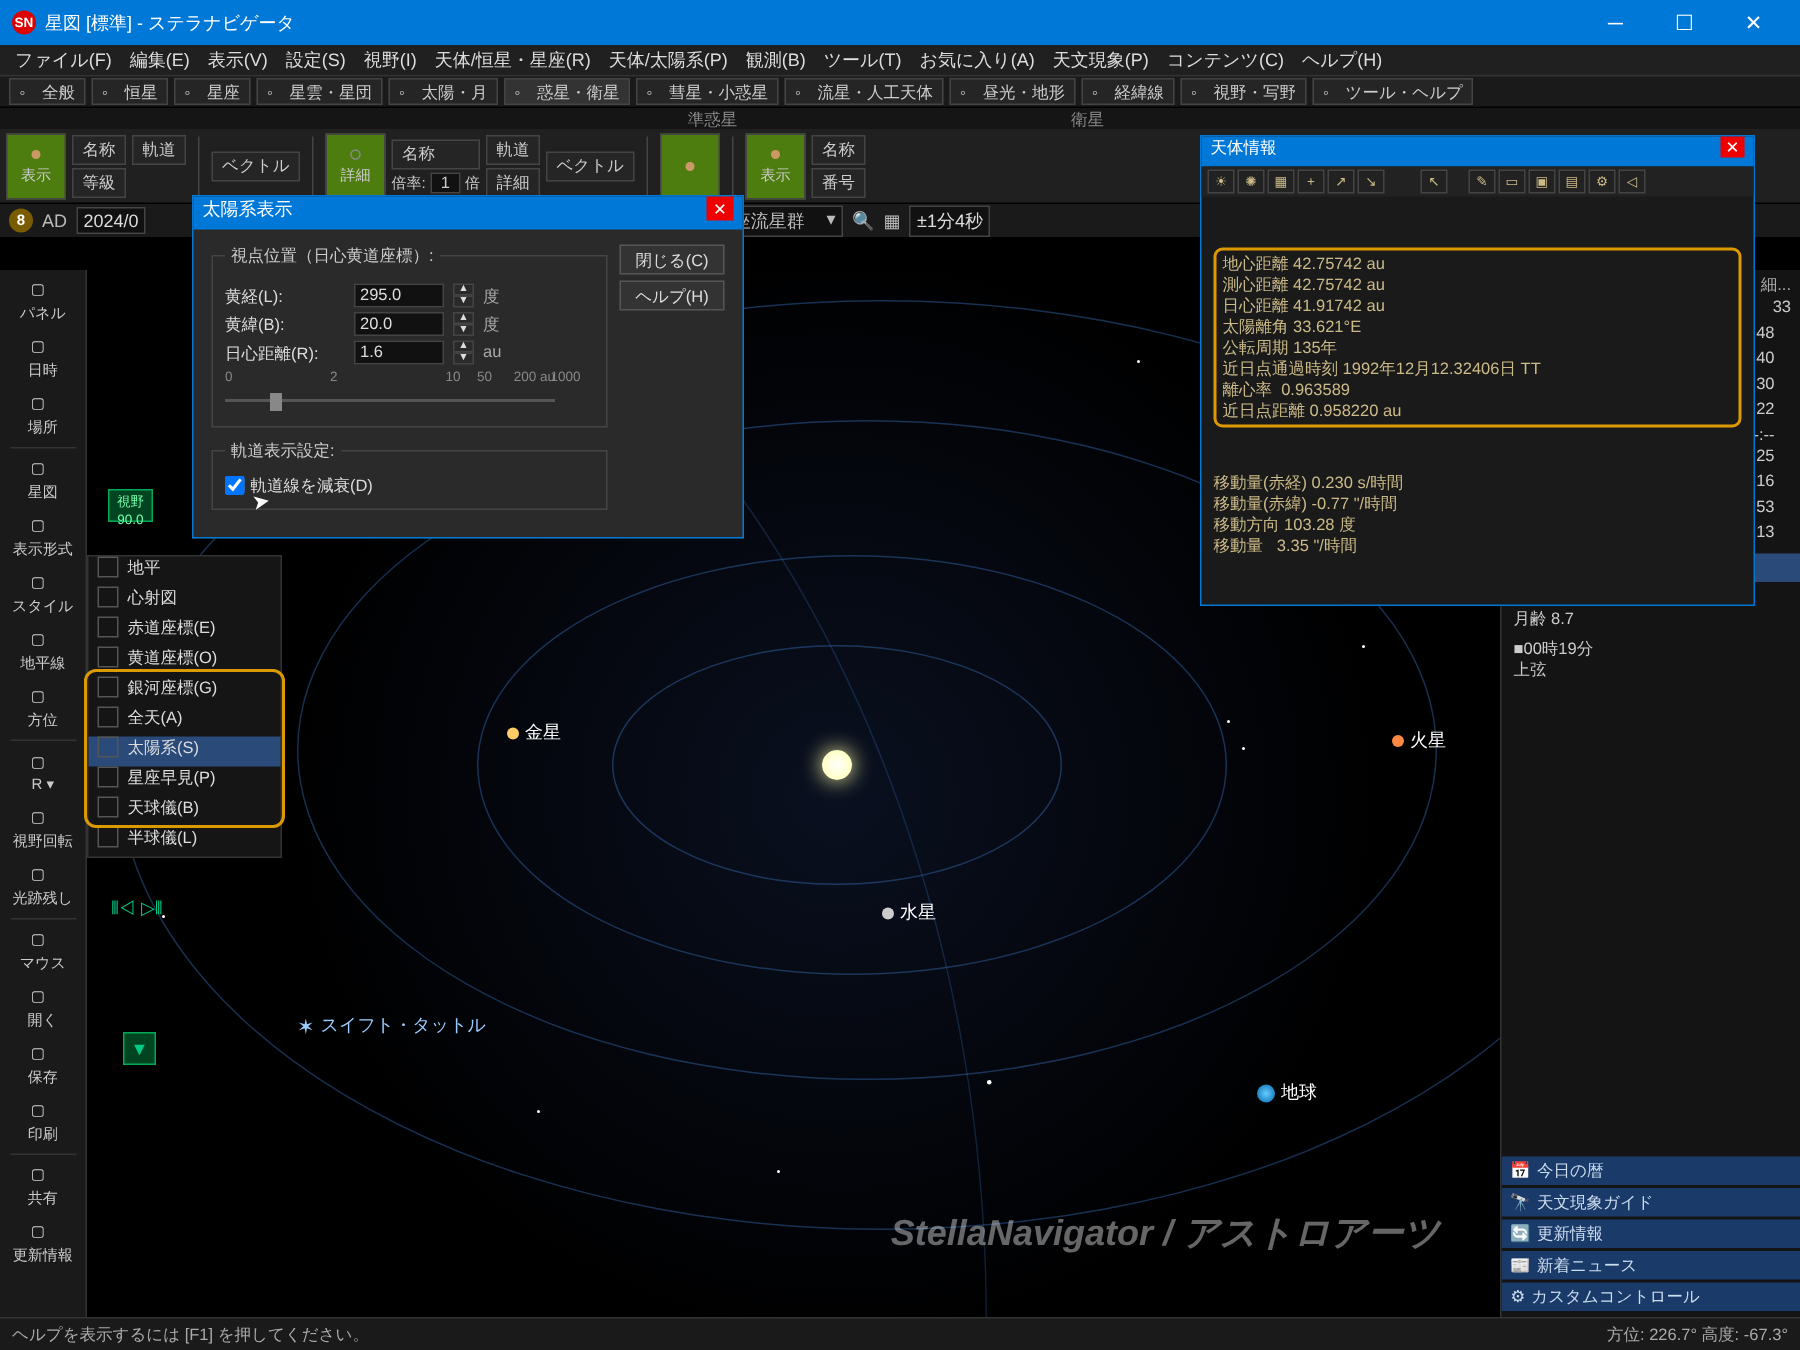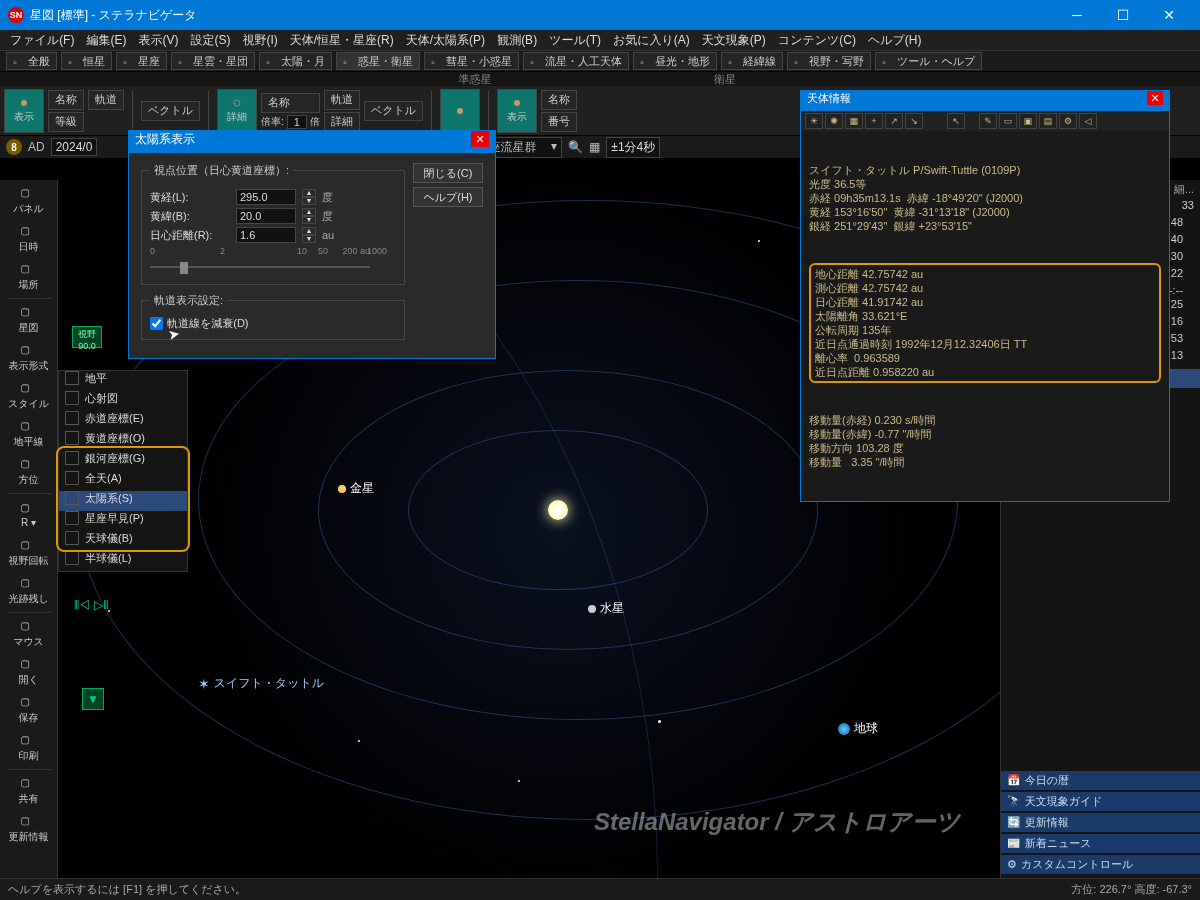--- a/index.html
+++ b/index.html
@@ -21,21 +21,21 @@
 .toolrow .tab { height:18px; padding:1px 6px; font-size:11px; display:flex; align-items:center; gap:3px; color:#ccc; border:1px solid #444; background:#252525; }
 .toolrow .tab.on { background:#333; }
 .micon { width:12px; height:10px; display:inline-block; }
 
 
 .grouplabels { height:14px; background:#151515; display:flex; color:#888; font-size:11px; }
 .grouplabels div { flex:1; text-align:center; }
 
 
 .shelf { height:50px; background:#202020; border-bottom:1px solid #000; display:flex; align-items:center; padding:2px 4px; gap:4px; color:#ccc; font-size:11px; overflow:hidden;}
-.shelf .bigbtn { width:40px; height:44px; background:#0f766e; border:1px solid #444; display:flex; flex-direction:column; align-items:center; justify-content:center; gap:2px; }
+.shelf .bigbtn { width:40px; height:44px; background:#4d7c0f; border:1px solid #444; display:flex; flex-direction:column; align-items:center; justify-content:center; gap:2px; }
 .shelf .smbtn { height:20px; padding:0 6px; border:1px solid #444; background:#252525; display:flex; align-items:center; gap:3px; }
 .shelf .col { display:flex; flex-direction:column; gap:2px; }
 .shelf .lbl { font-size:10px; }
 .shelf .sep { width:1px; height:40px; background:#444; margin:0 4px;}
 
 
 .daterow { height:22px; background:#1a1a1a; display:flex; align-items:center; padding:0 6px; gap:6px; font-size:12px; color:#bbb; }
 .daterow .badge { width:16px;height:16px;border-radius:50%;background:#7a5c00;color:#fff;display:flex;align-items:center;justify-content:center;font-size:10px;font-weight:bold;}
 .daterow .field { background:#111;border:1px solid #444;padding:1px 4px;color:#ddd;}
 .daterow .combo { background:#111;border:1px solid #444;padding:1px 4px;min-width:140px;display:flex;justify-content:space-between;}
@@ -553,25 +553,20 @@
     <div class="tb">↖</div>
     <div style="width:10px"></div>
     <div class="tb">✎</div>
       <div class="tb">▭</div>
     <div class="tb">▣</div>
       <div class="tb">▤</div>
     <div class="tb">⚙</div>
       <div class="tb">◁</div>
   </div>
   <div class="iwbody">
-    <div id="iwtop">スイフト・タットル P/Swift-Tuttle (0109P)
-光度 36.5等
-赤経 09h35m13.1s  赤緯 -18°49'20" (J2000)
-黄経 153°16'50"  黄緯 -31°13'18" (J2000)
-銀経 251°29'43"  銀緯 +23°53'15"</div>
     <div class="hlbox" id="iwbox">地心距離 42.75742 au
 測心距離 42.75742 au
 日心距離 41.91742 au
 太陽離角 33.621°E
 公転周期 135年
 近日点通過時刻 1992年12月12.32406日 TT
 離心率  0.963589
 近日点距離 0.958220 au</div>
     <div id="iwbot">移動量(赤経) 0.230 s/時間
 移動量(赤緯) -0.77 "/時間

